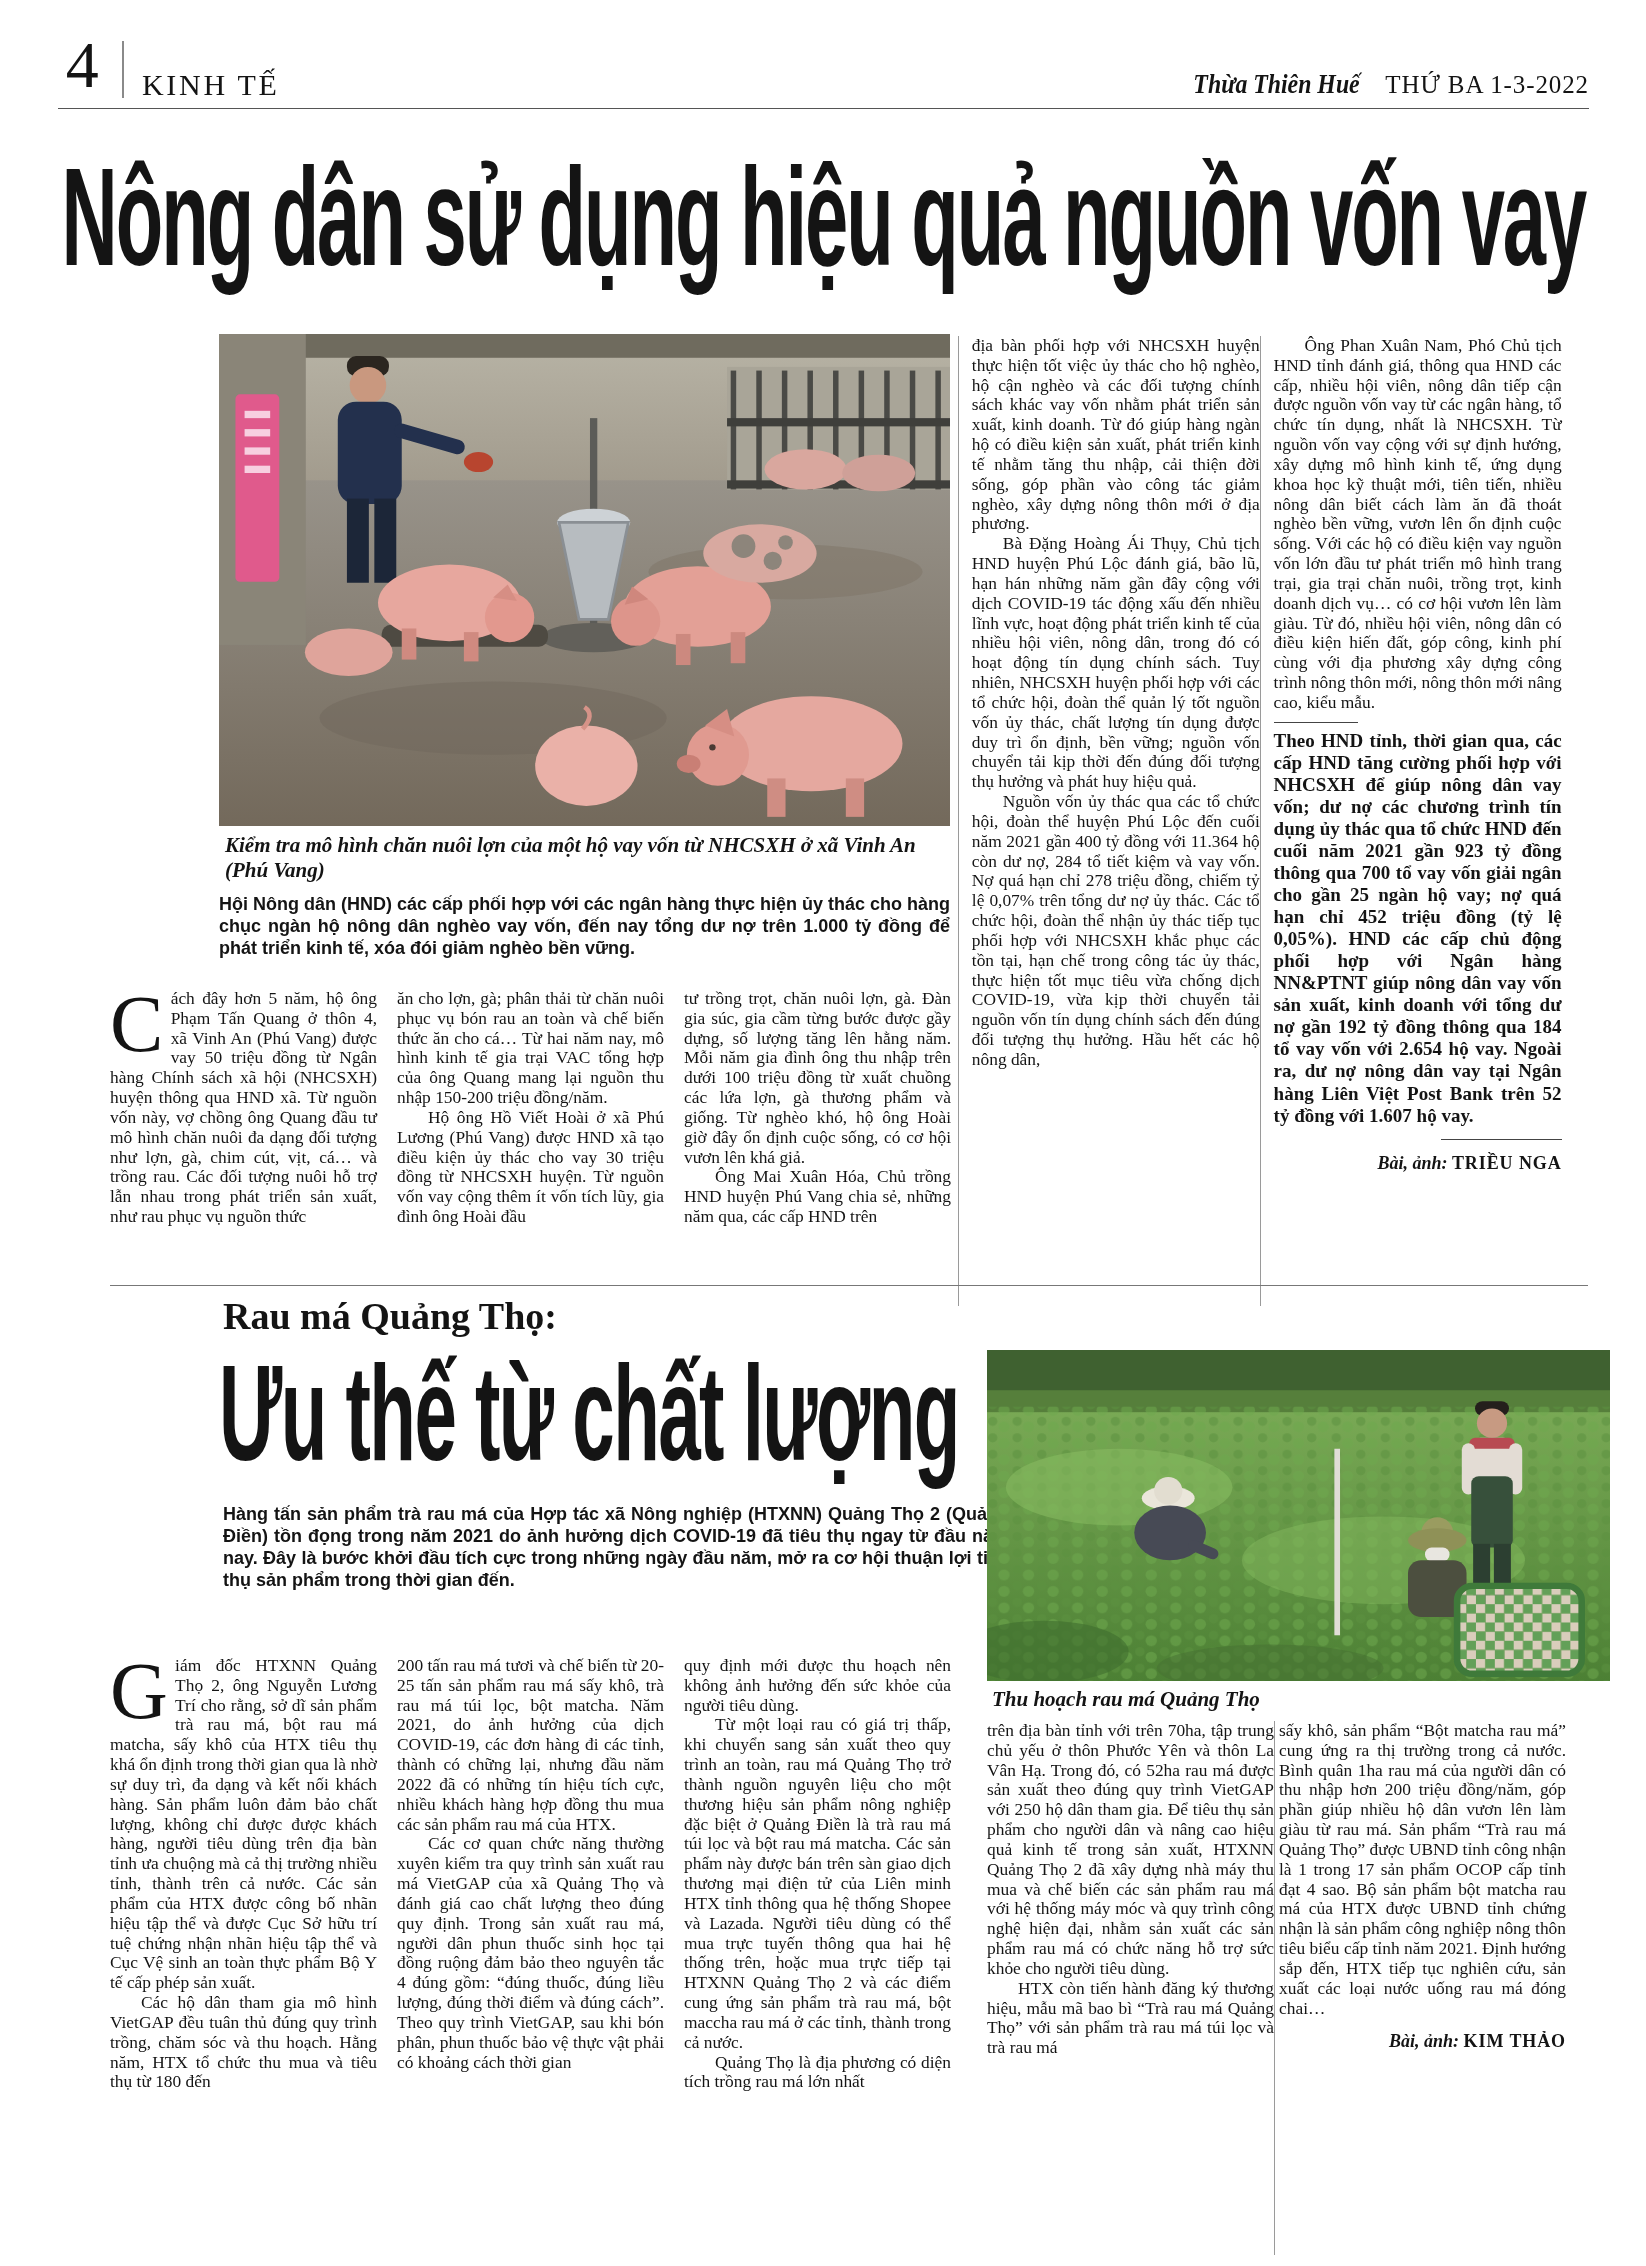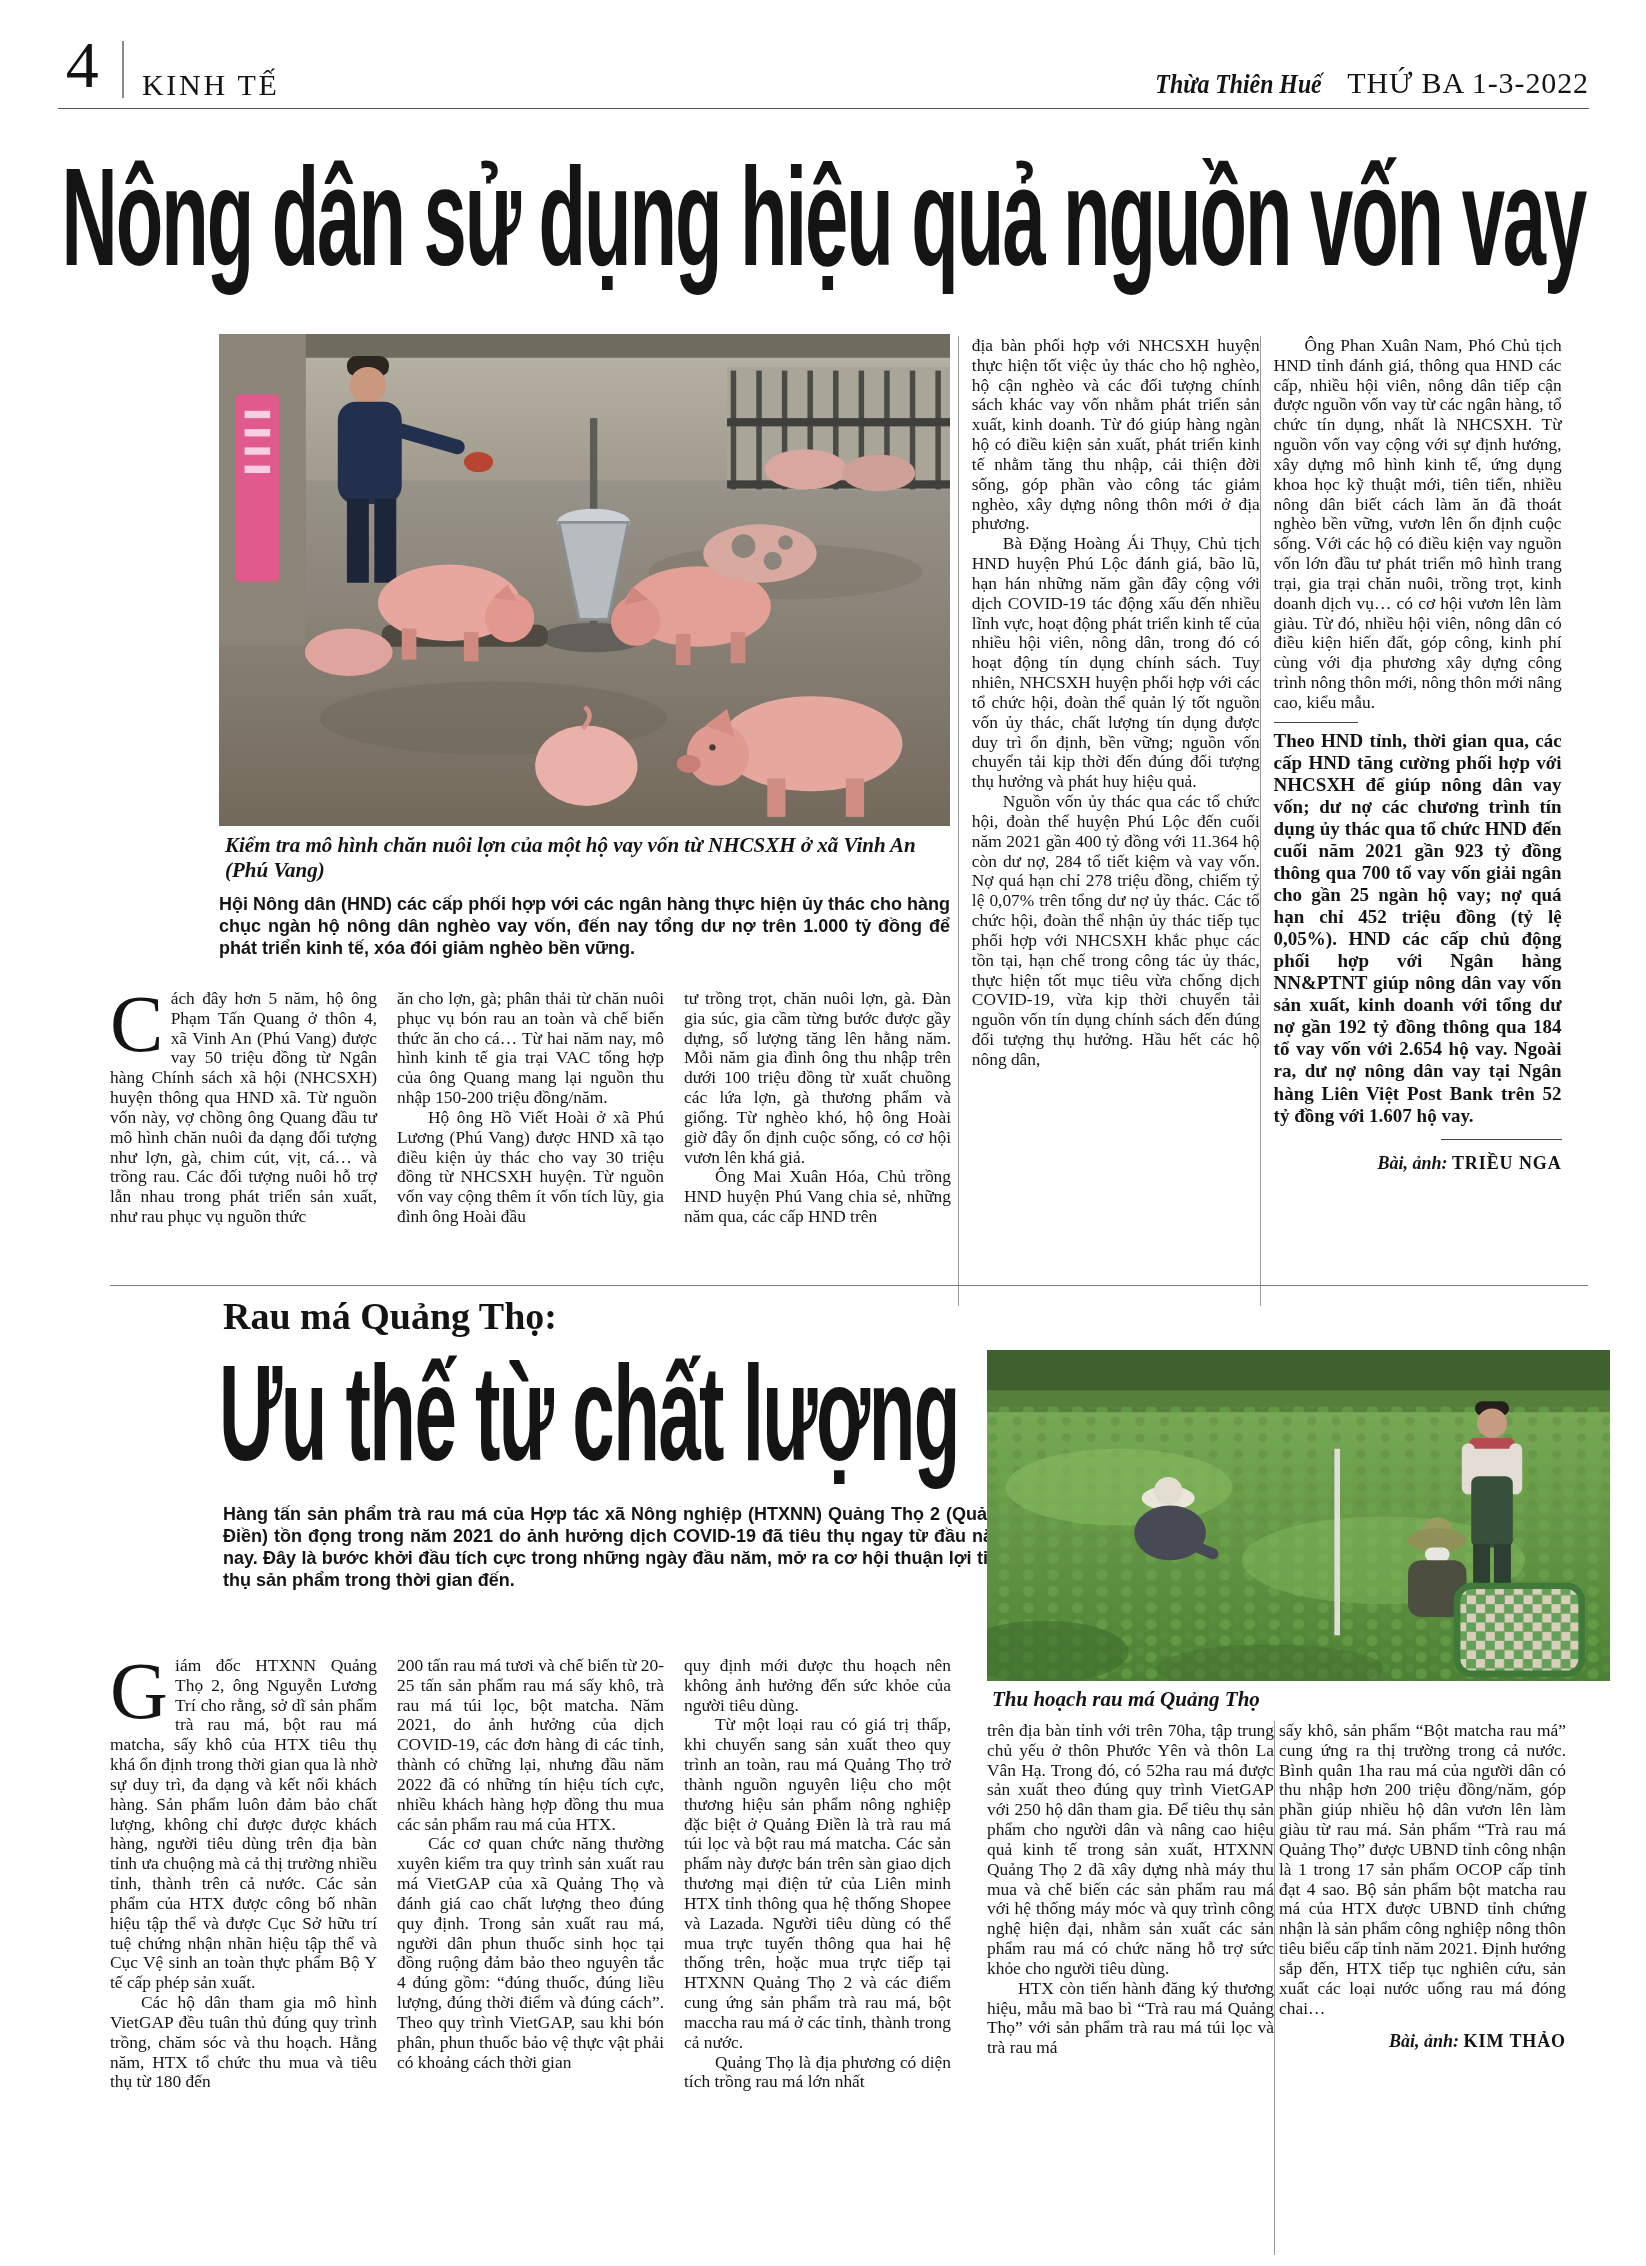--- a/index.html
+++ b/index.html
@@ -7,21 +7,21 @@
     position:relative;width:1647px;height:2267px;background:#ffffff;
     font-family:"Liberation Serif", serif;color:#141414;overflow:hidden;margin:0 auto;
   }
   
   #hdr{position:absolute;top:35px;left:62px;right:58px;height:69px;}
   .pagenum{position:absolute;left:3.7px;top:-5.5px;font-size:66px;font-weight:400;line-height:69px;}
   .hdr-bar{position:absolute;left:60px;top:5.5px;width:1.8px;height:57px;background:#8a8a8a;}
   .section-name{position:absolute;left:80px;bottom:1.8px;font-size:30px;letter-spacing:2.7px;}
   .hdr-right{position:absolute;right:0;bottom:3.7px;display:flex;align-items:baseline;gap:26px;}
   .masthead{font-weight:bold;font-style:italic;font-size:28px;transform:scaleX(.85);transform-origin:right center;white-space:nowrap;}
-  .issue-date{font-size:30px;letter-spacing:0.9px;white-space:nowrap;}
+  .issue-date{font-size:25px;letter-spacing:0.9px;white-space:nowrap;}
   .hdr-rule{position:absolute;top:108px;left:58px;right:58px;height:0.9px;background:#555;}
   
   .h1-wrap{position:absolute;top:130px;left:0;width:100%;display:flex;justify-content:center;}
   .h1-main{font-family:"Liberation Sans", sans-serif;font-weight:bold;font-size:139px;line-height:174px;
     white-space:nowrap;transform:scaleX(.56);transform-origin:center;letter-spacing:-3.7px;}
   
   .ncol{font-size:17.4px;line-height:1.14;text-align:justify;}
   .ncol p{margin:0;text-indent:31px;}
   .ncol p.cont{text-indent:0;}
   .dropcap{float:left;font-size:80px;line-height:58px;padding:5.5px 7.3px 0 0;font-weight:400;}

